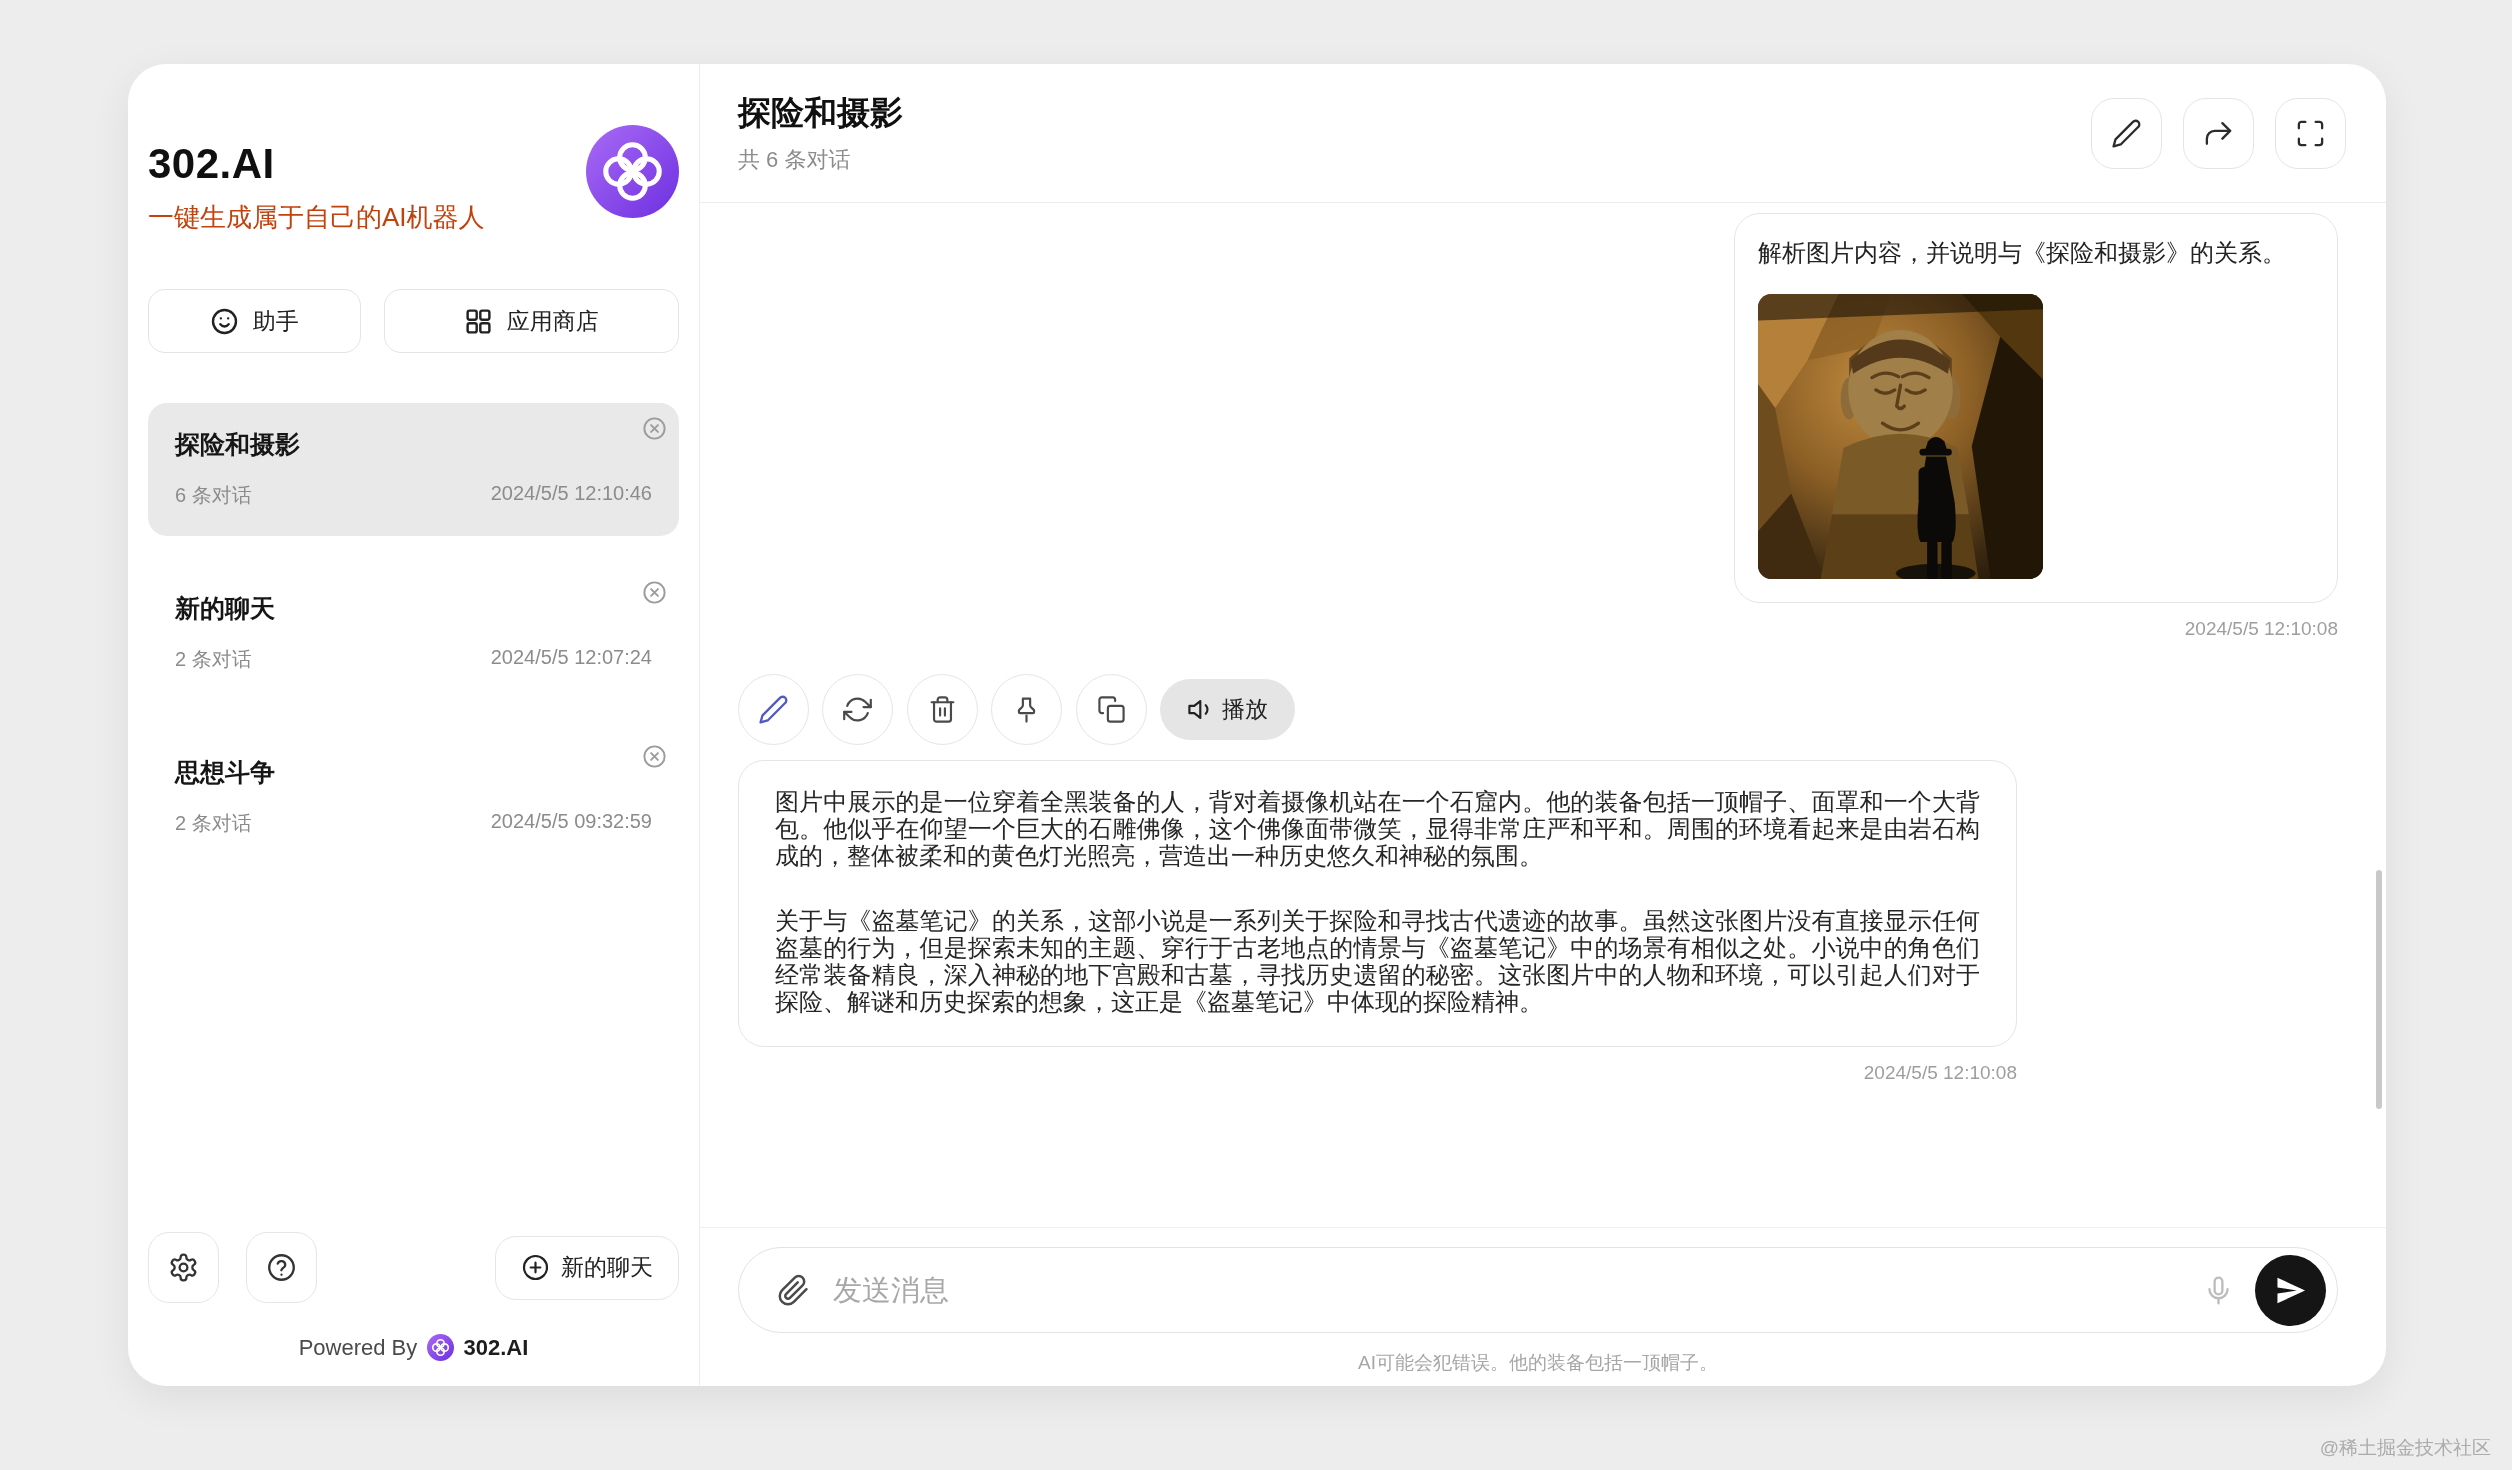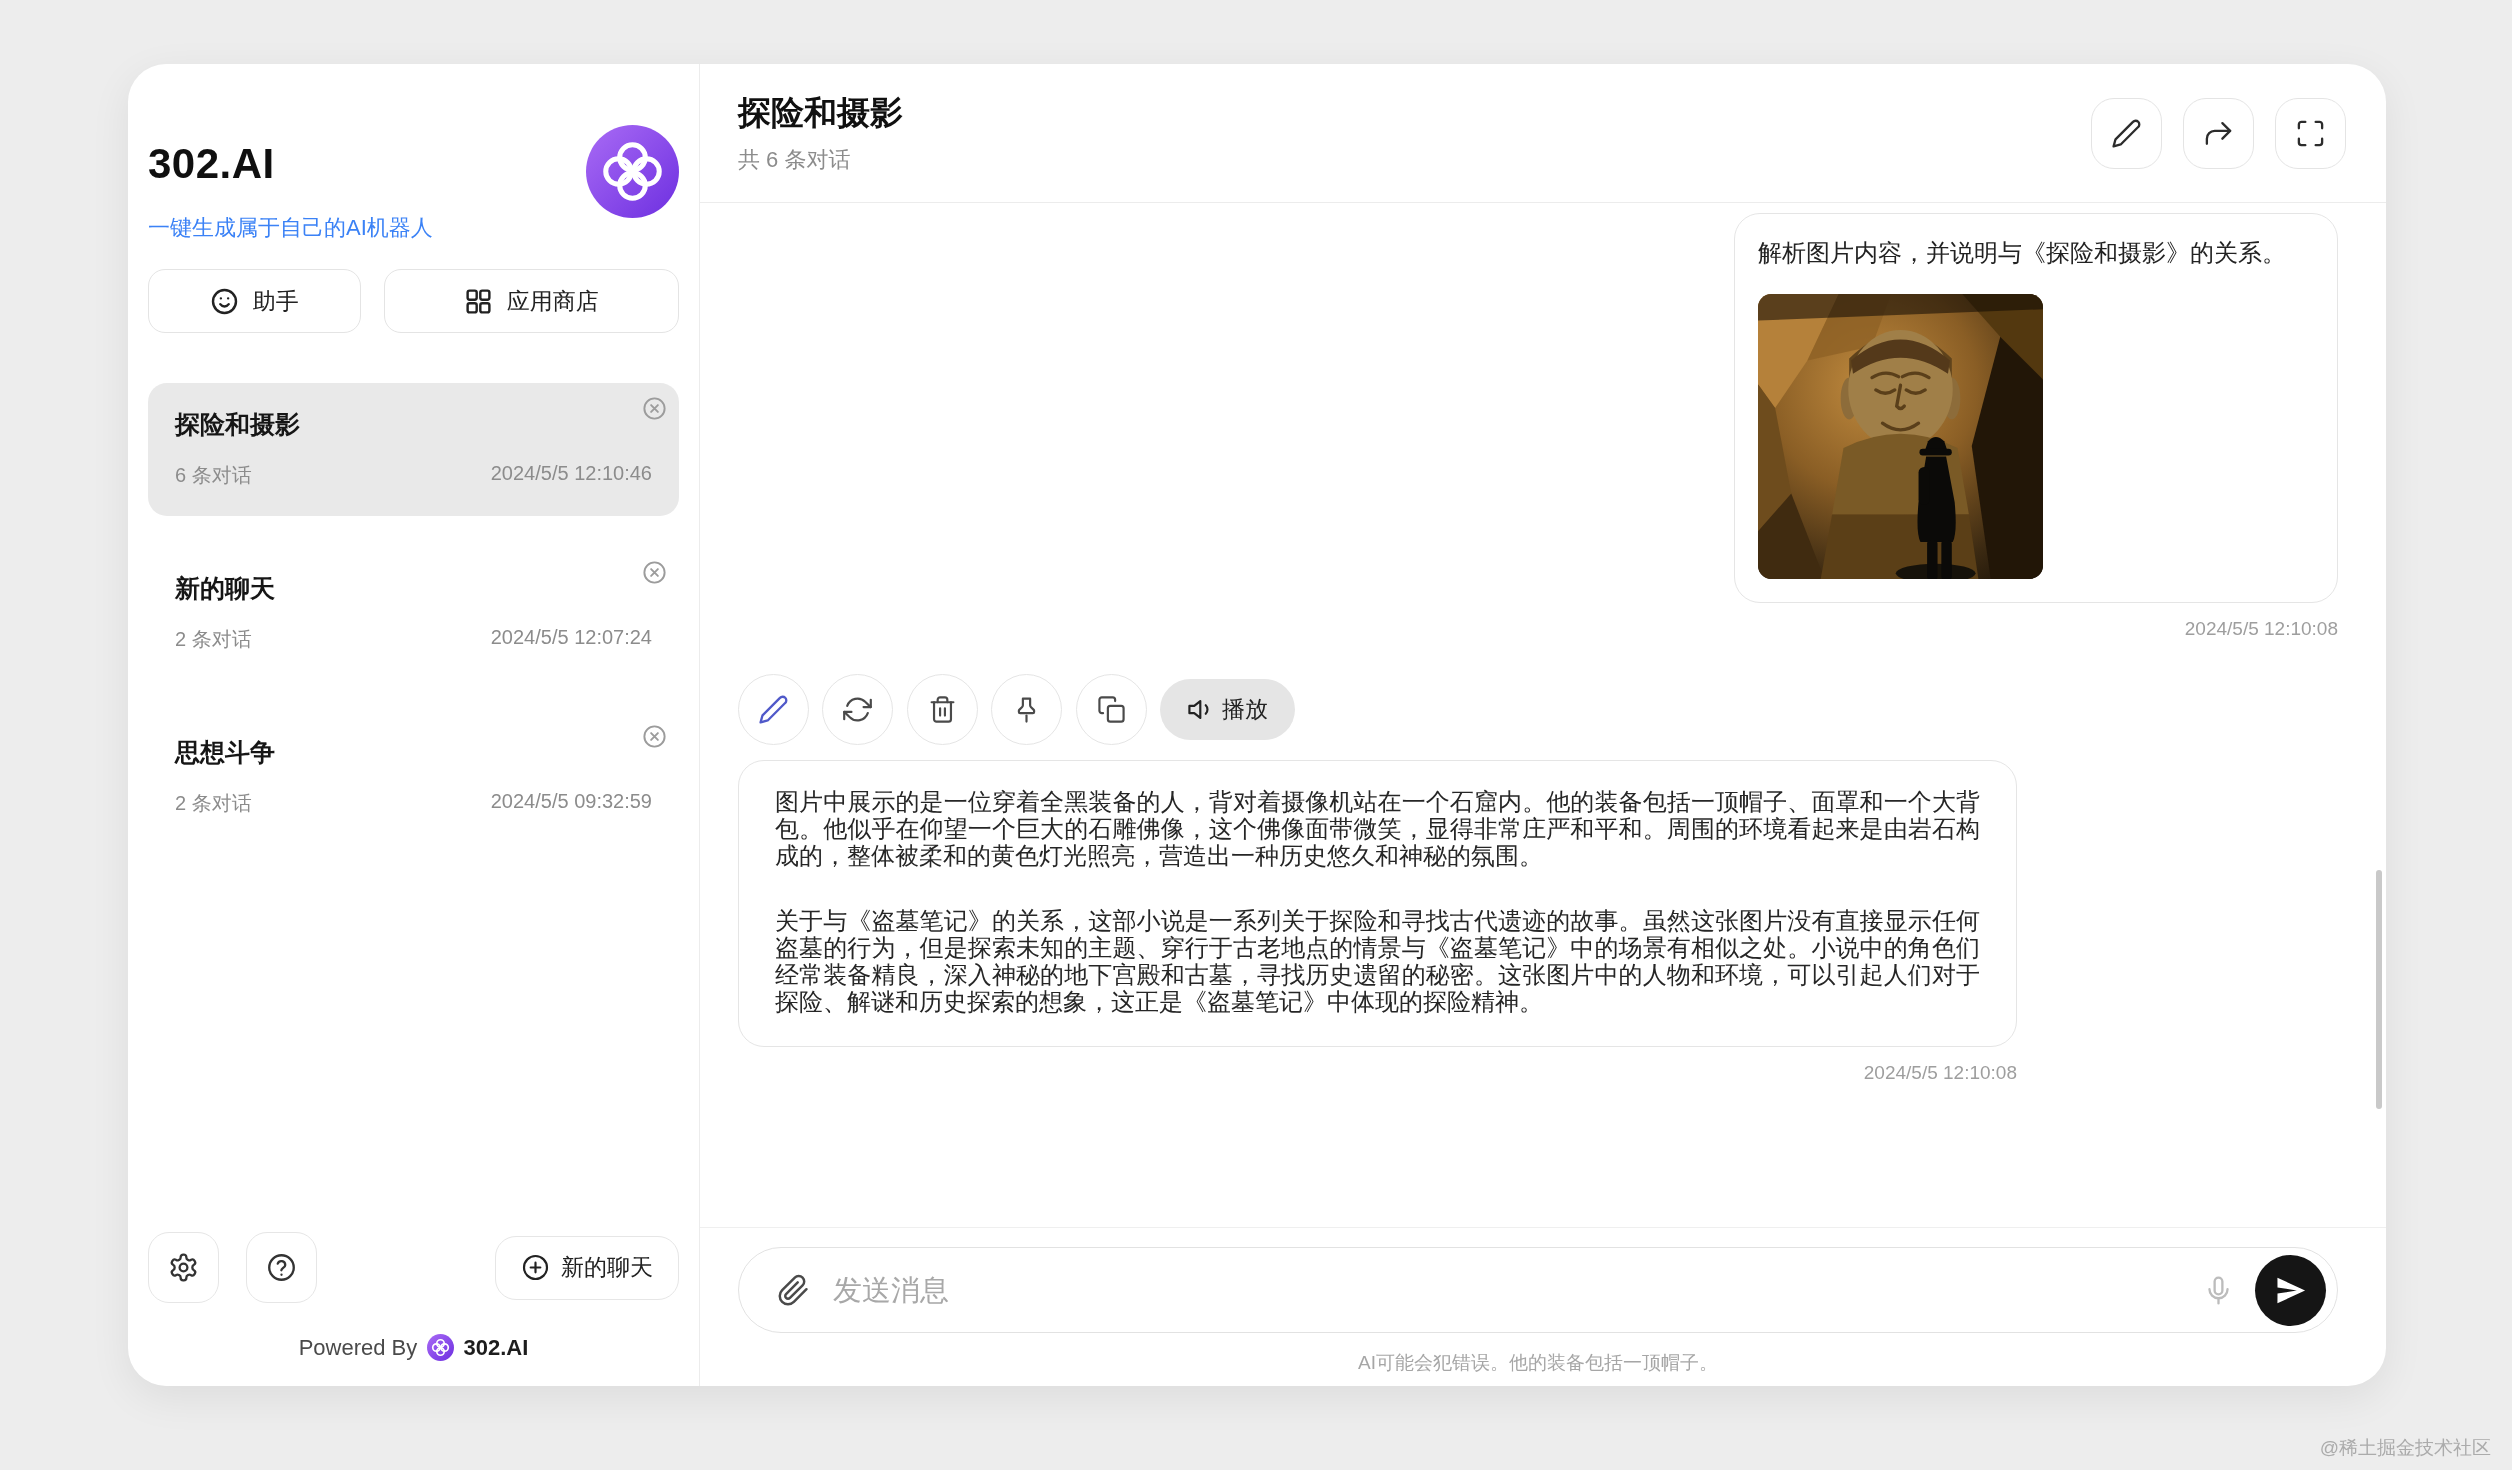--- a/index.html
+++ b/index.html
@@ -14,23 +14,23 @@
     background:#fff;border-radius:38px;
     box-shadow:0 11.5px 42px rgba(0,0,0,.07);
     display:flex;overflow:hidden;
   }
   
   .sidebar{flex:0 0 572px;width:572px;border-right:1px solid #ececec;
     display:flex;flex-direction:column;box-sizing:border-box;
     padding:61px 20px 25px;}
   .brand-row{display:flex;justify-content:space-between;align-items:flex-start;}
   .brand-name{font-size:42px;font-weight:700;color:#101010;margin-top:15.3px;letter-spacing:0.5px;}
-  .tagline{font-size:22px;color:#3b82f6;margin-top:25px;}
+  .tagline{font-size:26px;color:#c2410c;margin-top:12px;}
   .brand-logo{width:93px;height:93px;flex:0 0 93px;}
-  .nav-row{display:flex;gap:23px;margin-top:26px;}
+  .nav-row{display:flex;gap:23px;margin-top:54px;}
   .nav-btn{height:64px;display:flex;align-items:center;justify-content:center;gap:13.4px;
     border:1px solid #e4e4e4;border-radius:17px;background:#fff;
     font-size:23px;color:#222;cursor:pointer;font-family:inherit;}
   .nav-btn.assist{flex:0 0 213px;}
   .nav-btn.store{flex:1;}
   .chat-list{margin-top:50px;display:flex;flex-direction:column;gap:31px;}
   .chat-item{position:relative;border-radius:19px;padding:25px 27px 27px;cursor:pointer;}
   .chat-item.selected{background:#e9e9e9;}
   .chat-title{font-size:25px;font-weight:600;color:#161616;}
   .chat-meta{display:flex;justify-content:space-between;margin-top:21px;

